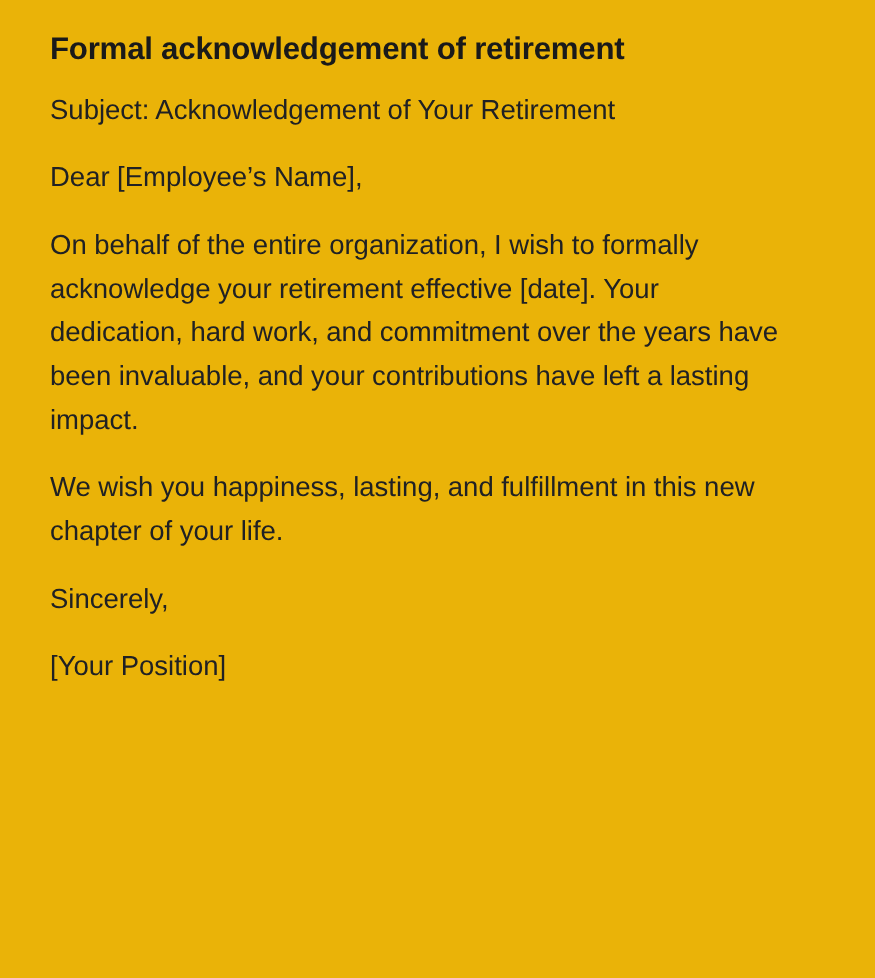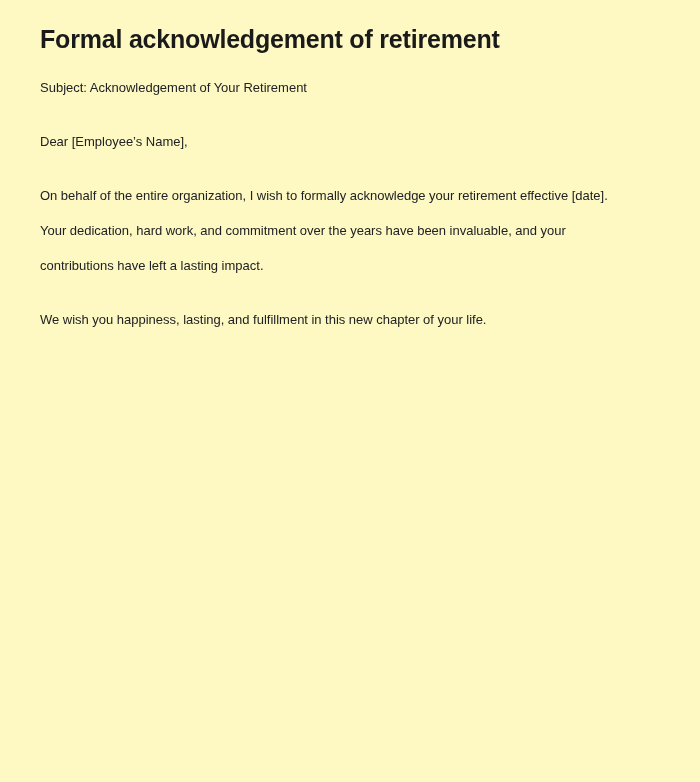--- a/index.html
+++ b/index.html
@@ -12,41 +12,41 @@
 
   body {
     font-family: "Liberation Sans", sans-serif;
     color: #202124;
     -webkit-font-smoothing: antialiased;
   }
 
   .page {
     width: 700px;
     min-height: 782px;
-    background: #fef9c3;
+    background: #eab308;
     padding: 22px 40px 20px 40px;
   }
 
   .doc-title {
     font-family: "Liberation Sans", sans-serif;
     font-size: 25px;
     font-weight: 700;
     line-height: 34px;
     letter-spacing: -0.2px;
     color: #1a1a1a;
     margin: 0 0 14px 0;
   }
 
   .body-block {
     width: 592px;
   }
 
   .para {
     font-family: "Liberation Sans", sans-serif;
-    font-size: 13px;
+    font-size: 22px;
     font-weight: 400;
     line-height: 35px;
     color: #202124;
     margin: 0 0 19px 0;
     text-align: left;
     word-spacing: -0.1px;
   }
 
   .para:last-child {
     margin-bottom: 0;
@@ -67,17 +67,19 @@
 
     <p class="para para-subject">Subject: Acknowledgement of Your Retirement</p>
 
     <p class="para">Dear [Employee’s Name],</p>
 
     <p class="para">On behalf of the entire organization, I wish to formally acknowledge your retirement effective [date]. Your dedication, hard work, and commitment over the years have been invaluable, and your contributions have left a lasting impact.</p>
 
 
     <p class="para">We wish you happiness, lasting, and fulfillment in this new chapter of your life.</p>
 
+    <p class="para">Sincerely,</p>
 
 
+    <p class="para">[Your Position]</p>
 
   </div>
 </div>
 
 </body></html>

